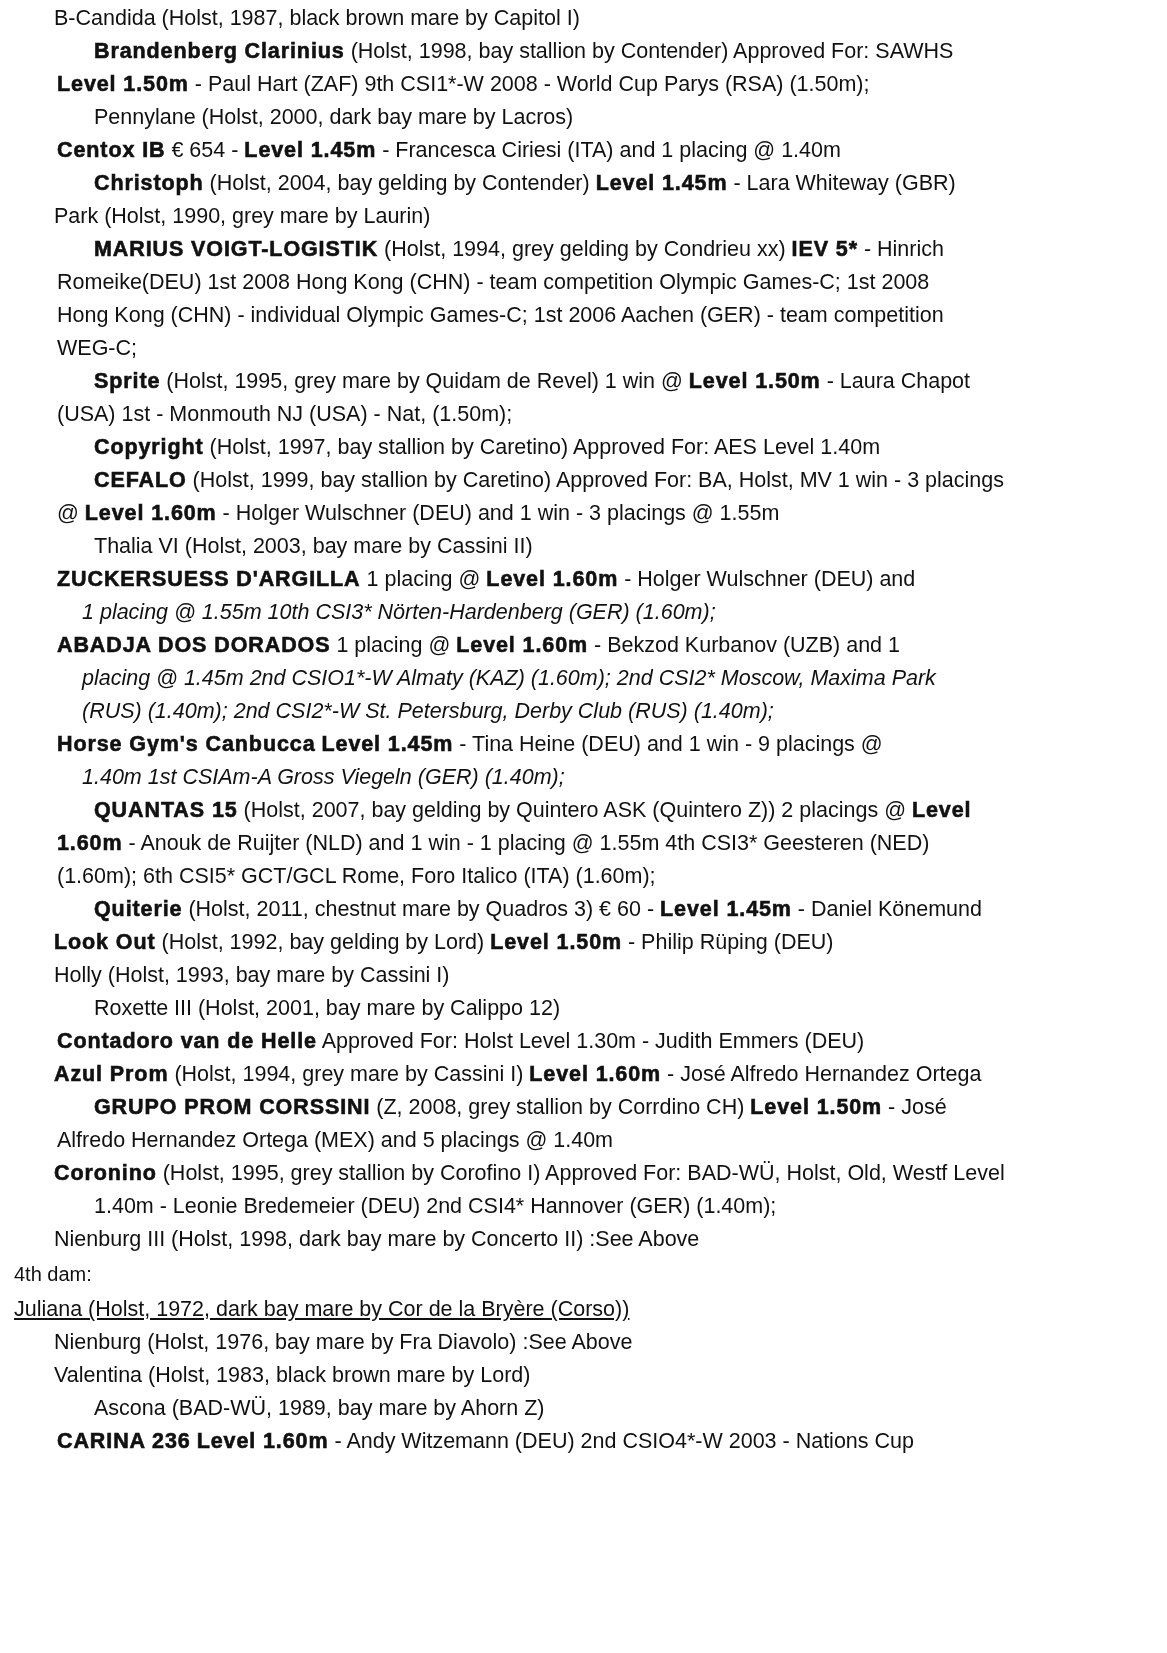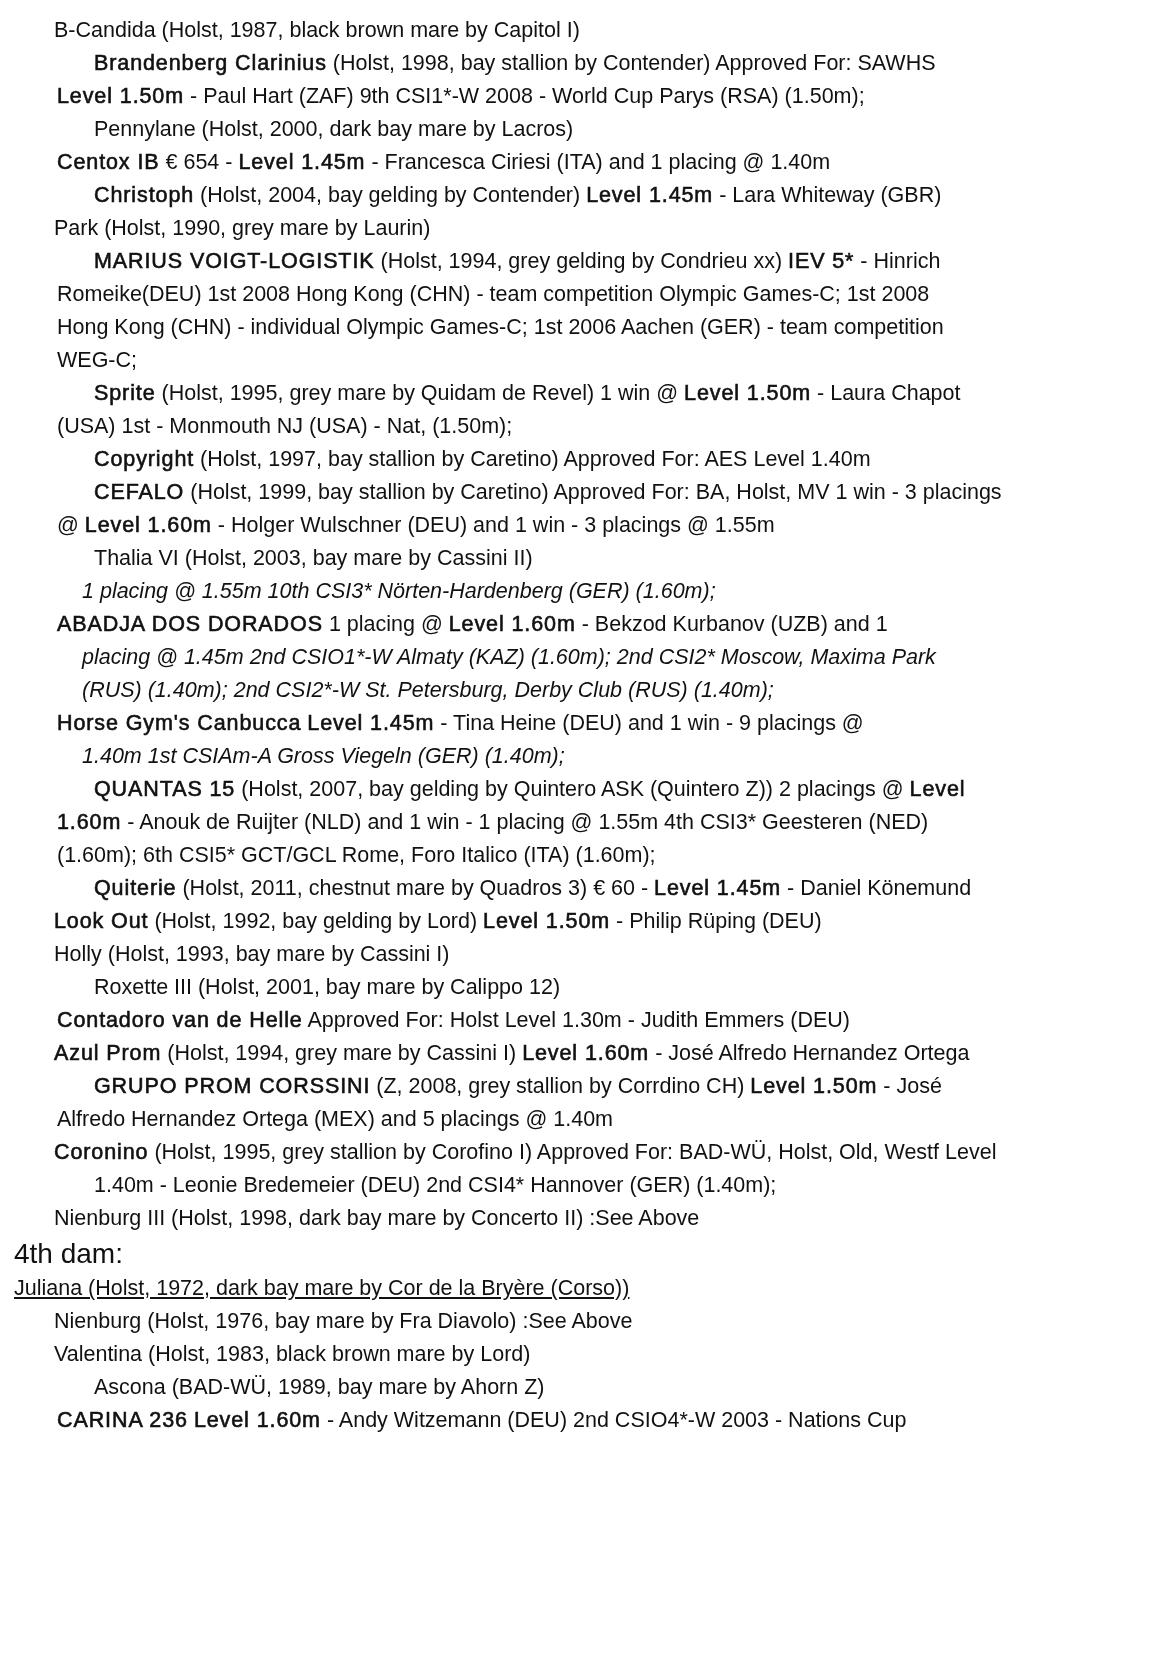--- a/index.html
+++ b/index.html
@@ -1,30 +1,30 @@
 <!DOCTYPE html>
 <html><head>
   <meta charset="utf-8">
   <style>
     html, body { margin: 0; padding: 0; background: #ffffff; }
     body {
       width: 1167px; height: 1653px; overflow: hidden;
       font-family: "Liberation Sans", sans-serif;
       font-size: 21.5px; color: #111111;
     }
-    .doc { position: relative; padding-top: 14px; }
+    .doc { position: relative; padding-top: 2px; }
     .entry { position: relative; line-height: 33px; padding-right: 70px; text-indent: 0; }
-    .b { font-weight: 400; letter-spacing: 0.9px; -webkit-text-stroke: 0.6px #111; }
+    .b { font-weight: 700; letter-spacing: 0.9px; -webkit-text-stroke: 0.6px #111; }
     .u { }
     .l0 { margin-left: 14px; text-decoration: underline; }
     .l1 { margin-left: 54px; }
     .l2 { margin-left: 94px; }
     .l3 { margin-left: 57px; }
     .l4 { margin-left: 82px; font-style: italic; }
-    .heading { margin-left: 14px; font-size: 28px; line-height: 37px; }
+    .heading { margin-left: 14px; font-size: 20px; line-height: 37px; }
   </style>
 </head>
 <body>
 
 <div class="doc" id="doc">
     <div class="entry l1"><span>B-Candida (Holst, 1987, black brown mare by Capitol I)</span></div>
     <div class="entry l2"><span class="b">Brandenberg Clarinius</span><span> (Holst, 1998, bay stallion by Contender) Approved For: SAWHS</span></div>
     <div class="entry l3"><span class="b">Level 1.50m</span><span> - Paul Hart (ZAF) 9th CSI1*-W 2008 - World Cup Parys (RSA) (1.50m);</span></div>
     <div class="entry l2"><span>Pennylane (Holst, 2000, dark bay mare by Lacros)</span></div>
     <div class="entry l3"><span class="b">Centox IB</span><span> € 654 - </span><span class="b">Level 1.45m</span><span> - Francesca Ciriesi (ITA) and 1 placing @ 1.40m</span></div>
@@ -33,20 +33,21 @@
     <div class="entry l2"><span class="b">MARIUS VOIGT-LOGISTIK</span><span> (Holst, 1994, grey gelding by Condrieu xx) </span><span class="b">IEV 5*</span><span> - Hinrich</span></div>
     <div class="entry l3"><span>Romeike(DEU) 1st 2008 Hong Kong (CHN) - team competition Olympic Games-C; 1st 2008</span></div>
     <div class="entry l3"><span>Hong Kong (CHN) - individual Olympic Games-C; 1st 2006 Aachen (GER) - team competition</span></div>
     <div class="entry l3"><span>WEG-C;</span></div>
     <div class="entry l2"><span class="b">Sprite</span><span> (Holst, 1995, grey mare by Quidam de Revel) 1 win @ </span><span class="b">Level 1.50m</span><span> - Laura Chapot</span></div>
     <div class="entry l3"><span>(USA) 1st - Monmouth NJ (USA) - Nat, (1.50m);</span></div>
     <div class="entry l2"><span class="b">Copyright</span><span> (Holst, 1997, bay stallion by Caretino) Approved For: AES </span><span class="u">Level 1.40m</span></div>
     <div class="entry l2"><span class="b">CEFALO</span><span> (Holst, 1999, bay stallion by Caretino) Approved For: BA, Holst, MV 1 win - 3 placings</span></div>
     <div class="entry l3"><span>@ </span><span class="b">Level 1.60m</span><span> - Holger Wulschner (DEU) and 1 win - 3 placings @ 1.55m</span></div>
     <div class="entry l2"><span>Thalia VI (Holst, 2003, bay mare by Cassini II)</span></div>
+    <div class="entry l3"><span class="b">ZUCKERSUESS D'ARGILLA</span><span> 1 placing @ </span><span class="b">Level 1.60m</span><span> - Holger Wulschner (DEU) and</span></div>
     <div class="entry l4"><span>1 placing @ 1.55m 10th CSI3* Nörten-Hardenberg (GER) (1.60m);</span></div>
     <div class="entry l3"><span class="b">ABADJA DOS DORADOS</span><span> 1 placing @ </span><span class="b">Level 1.60m</span><span> - Bekzod Kurbanov (UZB) and 1</span></div>
     <div class="entry l4"><span>placing @ 1.45m 2nd CSIO1*-W Almaty (KAZ) (1.60m); 2nd CSI2* Moscow, Maxima Park</span></div>
     <div class="entry l4"><span>(RUS) (1.40m); 2nd CSI2*-W St. Petersburg, Derby Club (RUS) (1.40m);</span></div>
     <div class="entry l3"><span class="b">Horse Gym's Canbucca</span><span> </span><span class="b">Level 1.45m</span><span> - Tina Heine (DEU) and 1 win - 9 placings @</span></div>
     <div class="entry l4"><span>1.40m 1st CSIAm-A Gross Viegeln (GER) (1.40m);</span></div>
     <div class="entry l2"><span class="b">QUANTAS 15</span><span> (Holst, 2007, bay gelding by Quintero ASK (Quintero Z)) 2 placings @ </span><span class="b">Level</span></div>
     <div class="entry l3"><span class="b">1.60m</span><span> - Anouk de Ruijter (NLD) and 1 win - 1 placing @ 1.55m 4th CSI3* Geesteren (NED)</span></div>
     <div class="entry l3"><span>(1.60m); 6th CSI5* GCT/GCL Rome, Foro Italico (ITA) (1.60m);</span></div>
     <div class="entry l2"><span class="b">Quiterie</span><span> (Holst, 2011, chestnut mare by Quadros 3) € 60 - </span><span class="b">Level 1.45m</span><span> - Daniel Könemund</span></div>

